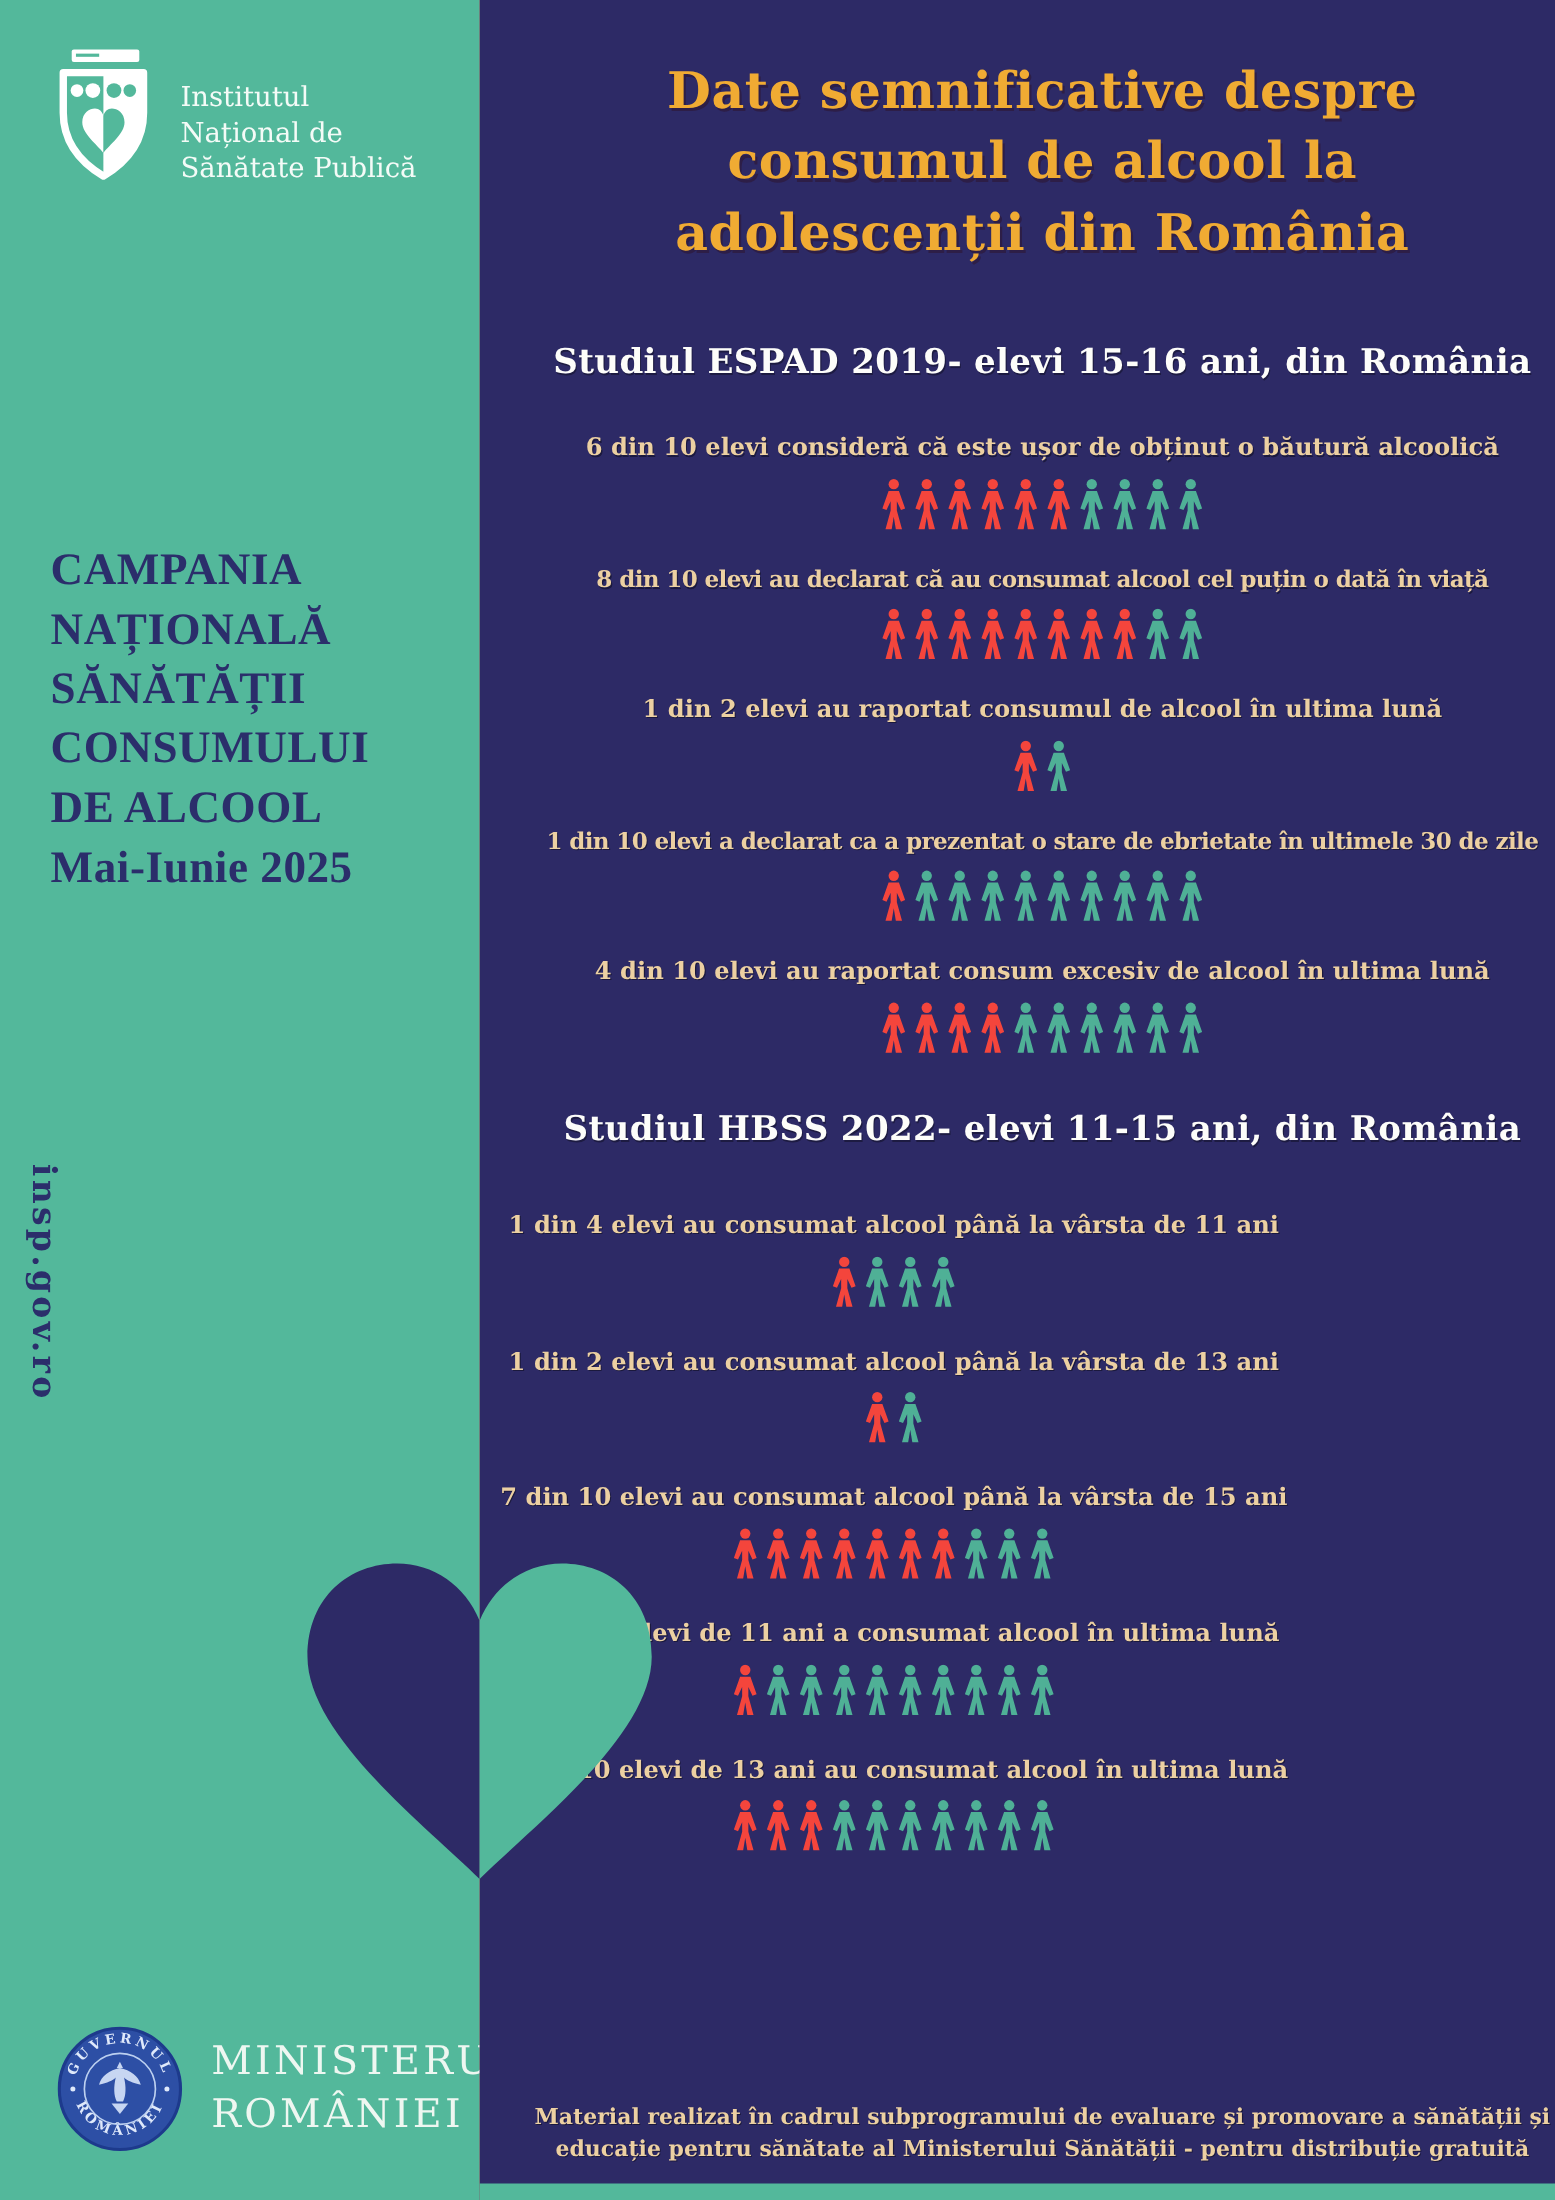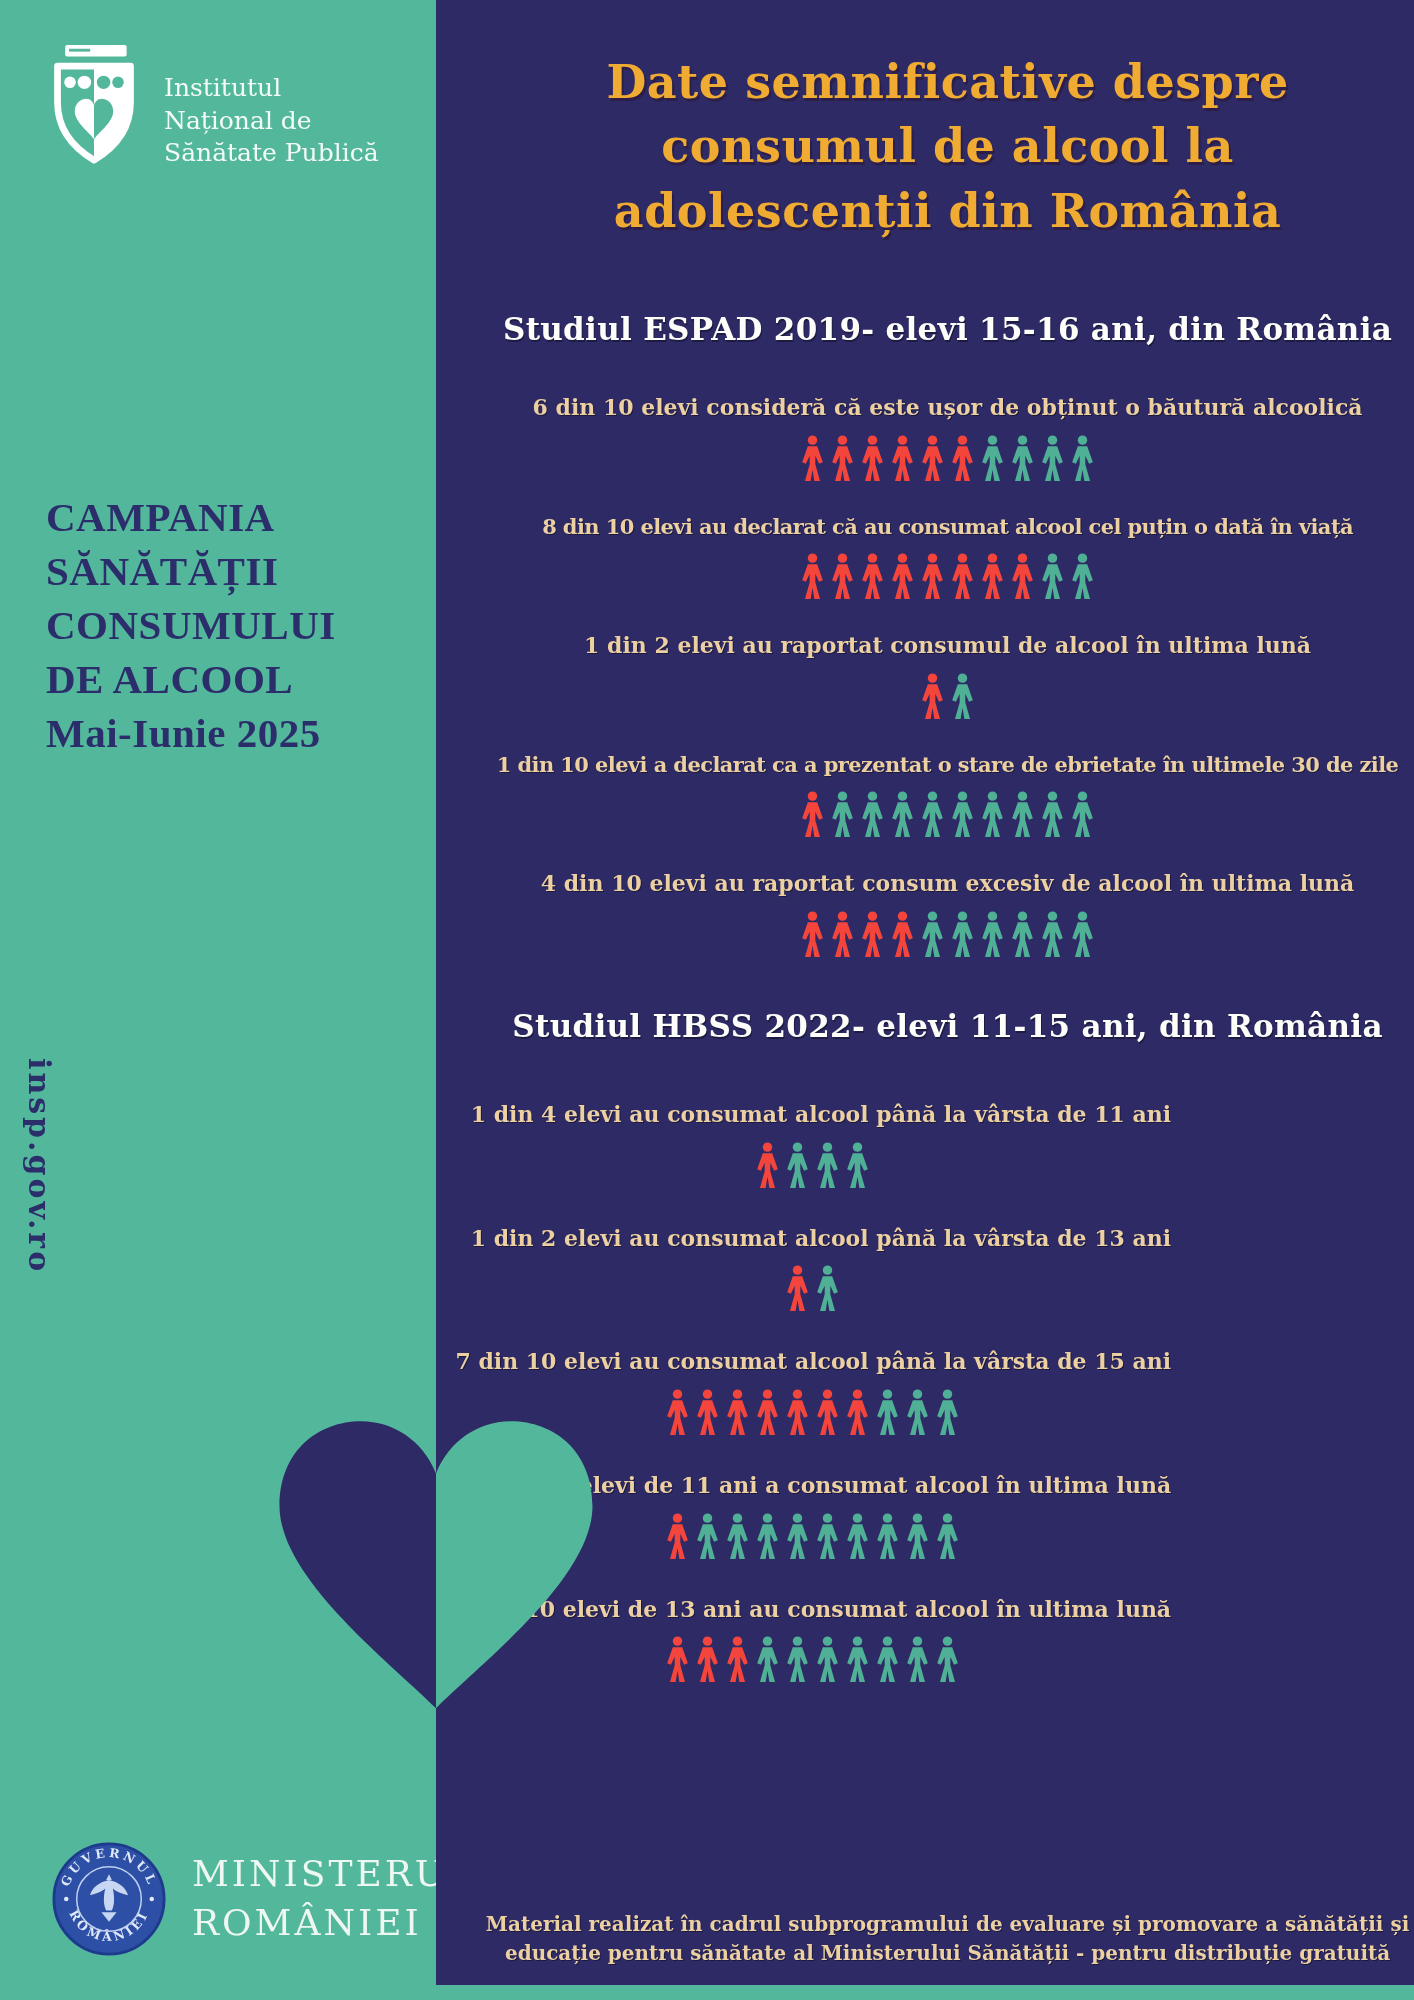--- a/index.html
+++ b/index.html
@@ -54,21 +54,21 @@
   .section-title{
     margin:68px 0 46px 0;
     font-size:31px;font-weight:700;color:#fdfdfa;
     text-shadow:1px 2px 0 rgba(0,0,0,.35);
     letter-spacing:.3px;
   }
   .section-title.hbss-title{margin-top:50px;margin-bottom:56px;}
   .stats{display:block;}
   .stats.shifted{margin-right:270px;}
   .stat{margin-bottom:31px;}
-  .stats.shifted .stat{margin-bottom:35px;text-align:right;}
+  .stats.shifted .stat{margin-bottom:35px;}
   .stat-label{
     font-size:22px;font-weight:700;color:#ecd0a2;
     text-shadow:1px 1px 0 rgba(0,0,0,.4);
     margin-bottom:12px;line-height:1.35;
     white-space:nowrap;
   }
   .stat-label.long{font-size:21px;letter-spacing:-.6px;}
   .picto-row{display:flex;justify-content:center;align-items:flex-end;gap:1px;}
   .person{width:29px;height:47px;display:block;}
   .person.red{fill:#f4453c;}
@@ -118,20 +118,21 @@
       </svg>
       <div class="logo-text">
         <span>Institutul</span>
         <span>Național de</span>
         <span>Sănătate Publică</span>
       </div>
     </div>
 
     <h1 class="campaign">
       <span>CAMPANIA</span>
+      <span>NAȚIONALĂ</span>
       <span>SĂNĂTĂȚII</span>
       <span>CONSUMULUI</span>
       <span>DE ALCOOL</span>
       <span>Mai-Iunie 2025</span>
     </h1>
 
     <div class="website">insp.gov.ro</div>
 
     <svg class="heart" viewBox="0 0 100 90">
       <path d="M50 16 C46 6 37 0 27 0 C14 0 2 9 2 26 C2 48 36 74 50 88 Z" fill="#2d2a66"></path>

